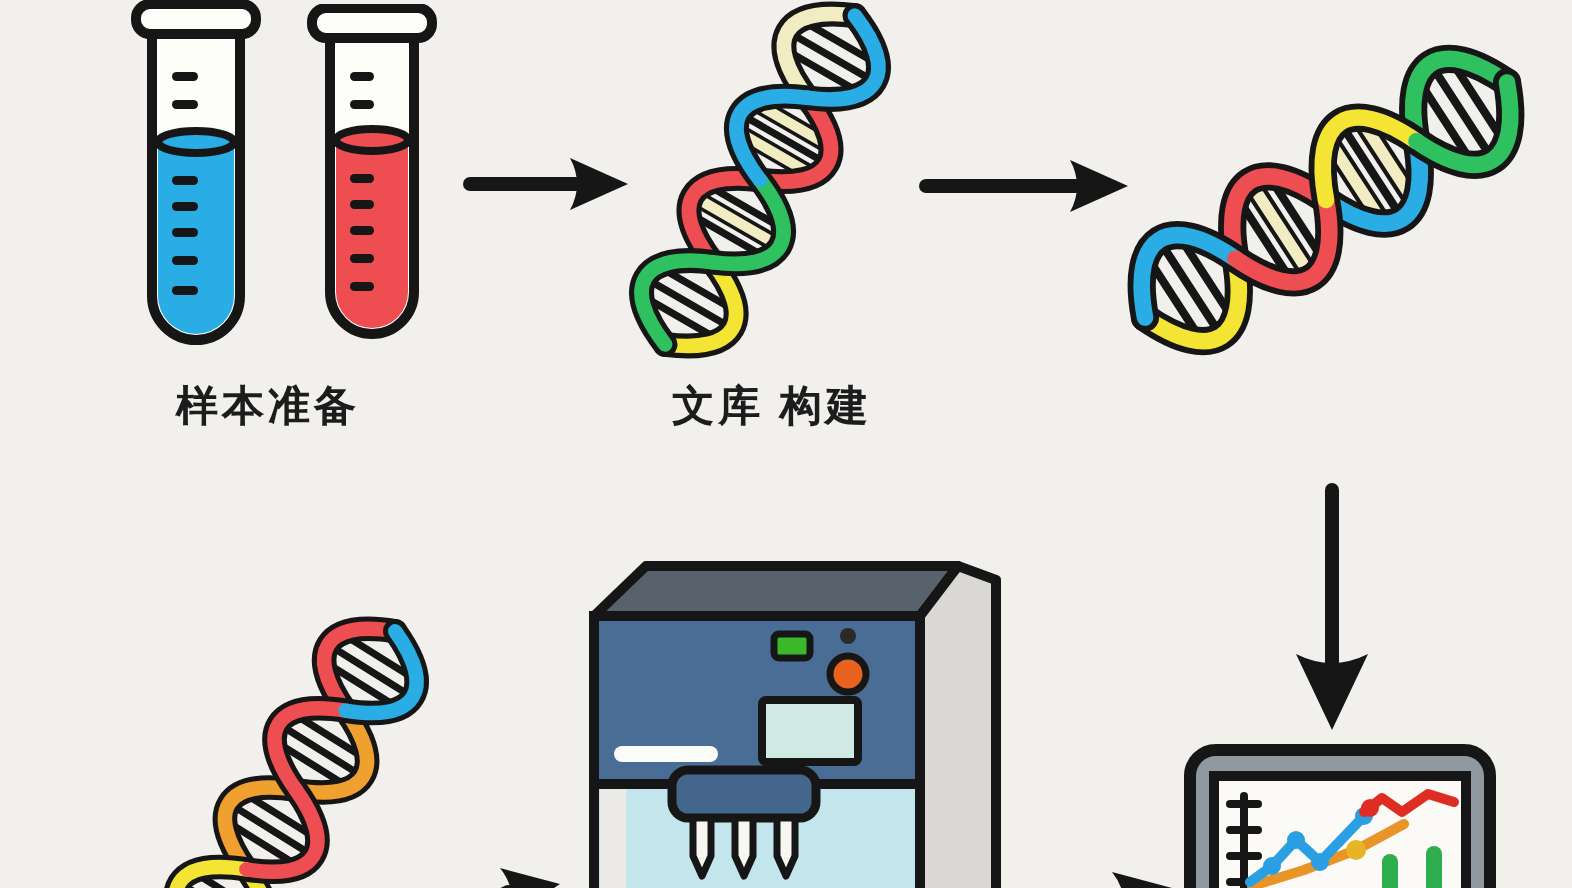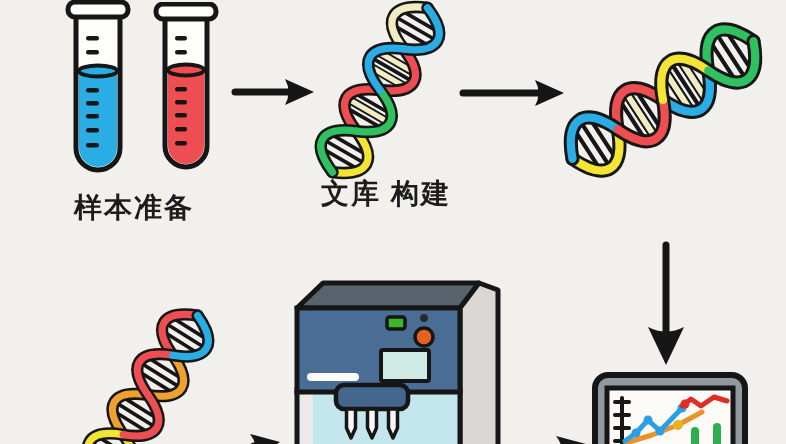--- a/index.html
+++ b/index.html
@@ -7,21 +7,21 @@
     position:relative;
     width:786px;height:444px;
     overflow:hidden;
     background:var(--background,#f2f0ed);
     font-family:"Liberation Sans", sans-serif;
   }
   .abs{position:absolute;}
   .step-label{
     position:absolute;
     text-align:center;
-    font-size:28px;
+    font-size:21px;
     font-weight:700;
     letter-spacing:2px;
     color:var(--label-color,#1c1c1c);
     white-space:nowrap;
   }
   
   .outlinepath{fill:none;stroke:var(--outline);stroke-width:17;stroke-linecap:round;}
   .strand{fill:none;stroke-width:10;stroke-linecap:round;}
   .rung{stroke:var(--outline);stroke-width:5;stroke-linecap:round;}
   .rung-bg{stroke:var(--outline);stroke-width:12;stroke-linecap:round;}
@@ -103,21 +103,21 @@
       <path class="strand s-red" d="M140,60 C159,106 186,106 205,60"></path>
       <path class="strand s-cream" d="M205,60 C224,14 251,14 270,60"></path>
       <path class="outlinepath" d="M10,60 C29,14 56,14 75,60 C94,106 121,106 140,60 C159,14 186,14 205,60 C224,106 251,106 270,60"></path>
       <path class="strand s-green" d="M10,60 C29,14 56,14 75,60"></path>
       <path class="strand s-green" d="M75,60 C94,106 121,106 140,60"></path>
       <path class="strand s-blue" d="M140,60 C159,14 186,14 205,60"></path>
       <path class="strand s-blue" d="M205,60 C224,106 251,106 270,60"></path>
     </svg>
   </div>
 
-  <div class="step-label" style="left:306px;top:175px;width:160px;">文库 构建</div>
+  <div class="step-label" style="left:306px;top:189px;width:160px;">文库 构建</div>
 
   <svg class="abs" style="left:458px;top:77px;" width="110" height="32" viewBox="0 0 110 32">
     <line class="arrow-line" x1="5" y1="16" x2="80" y2="16" stroke-width="6.5"></line>
     <path class="ink" d="M77,3 L106,16 L77,29 Q84,16 77,3 Z"></path>
   </svg>
 
   <div class="abs helix-wrap" style="left:523px;top:40px;transform:rotate(-33deg) scale(0.83);">
     <svg width="280" height="120" viewBox="0 0 280 120">
       <g>
         <line class="rung" x1="31" y1="32" x2="31" y2="88"></line>

